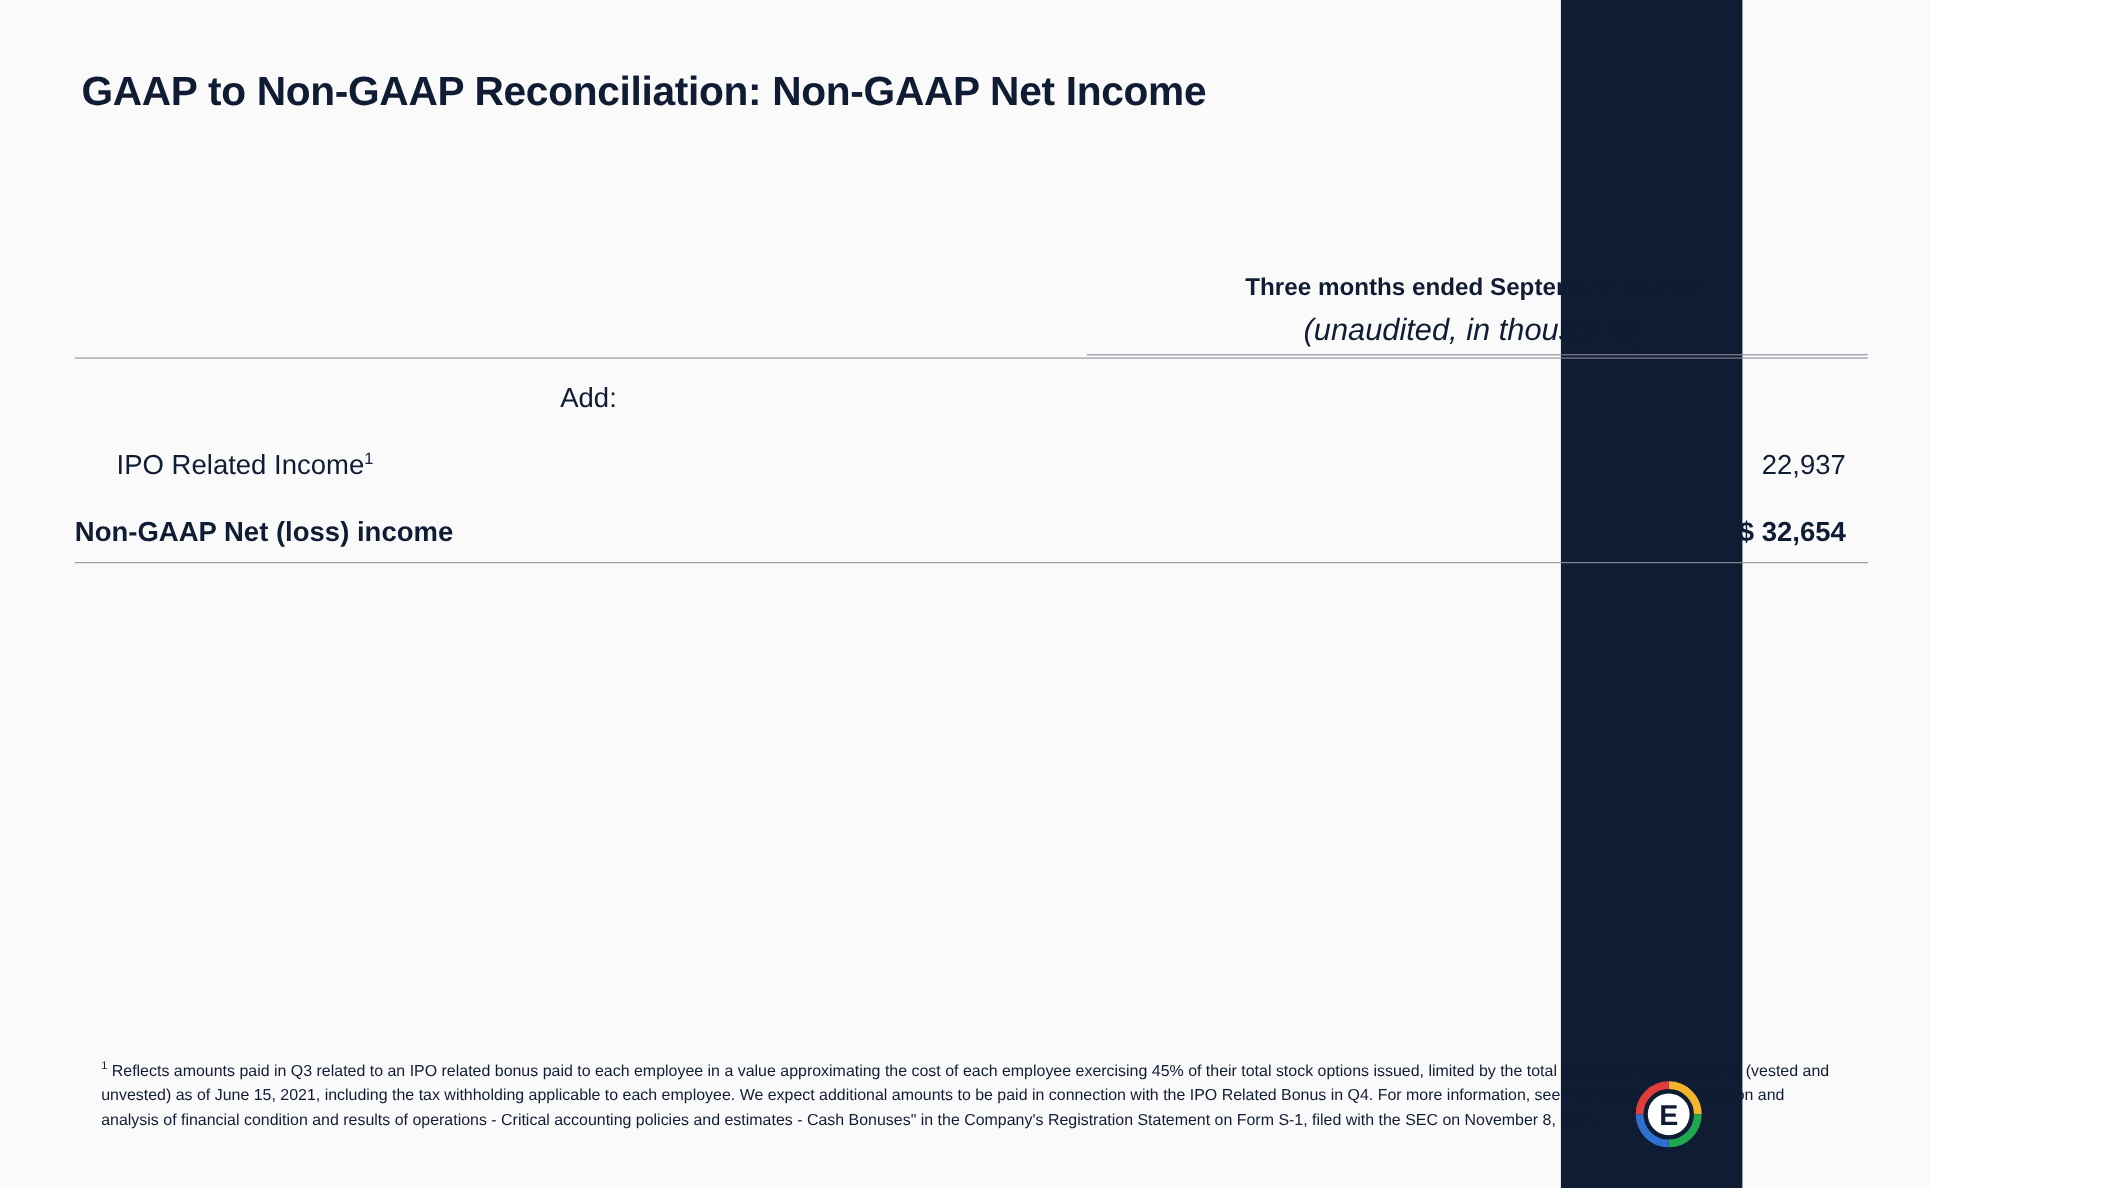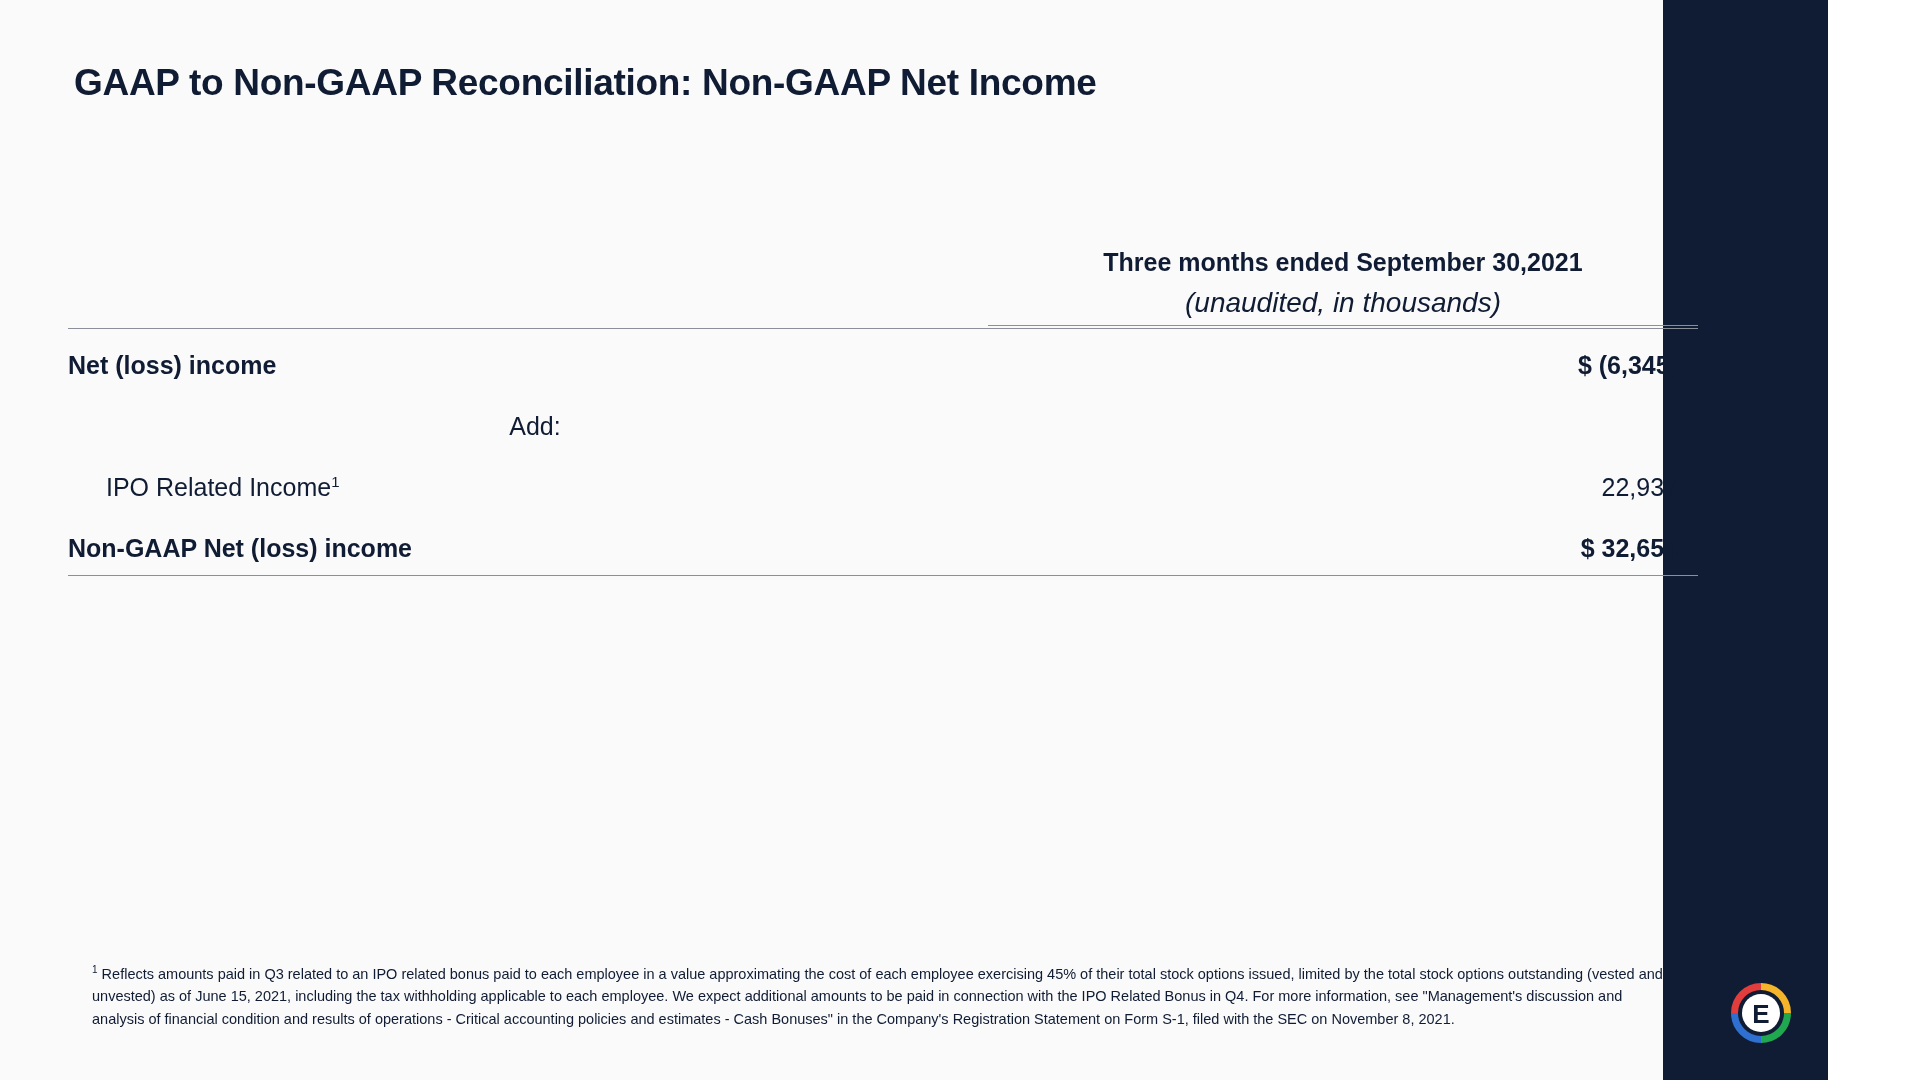--- a/index.html
+++ b/index.html
@@ -8,21 +8,21 @@
   }
   body {
     width: 1920px;
     height: 1080px;
     background: #ffffff;
     font-family: "Liberation Sans", sans-serif;
     overflow: hidden;
   }
   .slide {
     position: relative;
-    width: 1828px;
+    width: 1584px;
     height: 1080px;
     background: #fafafa;
     box-sizing: border-box;
   }
   .content-area {
     position: absolute;
     left: 0;
     top: 0;
     width: 1755px;
     height: 1080px;
@@ -61,21 +61,21 @@
   }
   table.fin td {
     padding: 0;
     vertical-align: bottom;
   }
   .col-label { width: 920px; }
   .col-val   { width: 710px; }
 
   .hdr-period {
     text-align: center;
-    font-size: 25px;
+    font-size: 22px;
     font-weight: bold;
     color: #101c33;
     padding-bottom: 10px !important;
     white-space: nowrap;
   }
   .hdr-sub {
     text-align: center;
     font-size: 28px;
     font-style: italic;
     color: #101c33;
@@ -175,24 +175,20 @@
         </tr>
         <tr>
           <td></td>
           <td class="hdr-sub">(unaudited, in thousands)</td>
         </tr>
         <tr class="rule-row">
           <td></td>
           <td></td>
         </tr>
 
-        <tr>
-          <td class="row-label bold">Net (loss) income</td>
-          <td class="row-value bold">$ (6,345)</td>
-        </tr>
 
         <tr>
           <td class="row-label indent1">Add:</td>
           <td class="row-value"></td>
         </tr>
 
         <tr>
           <td class="row-label indent2"><span>IPO Related Income</span><sup>1</sup></td>
           <td class="row-value">22,937</td>
         </tr>

